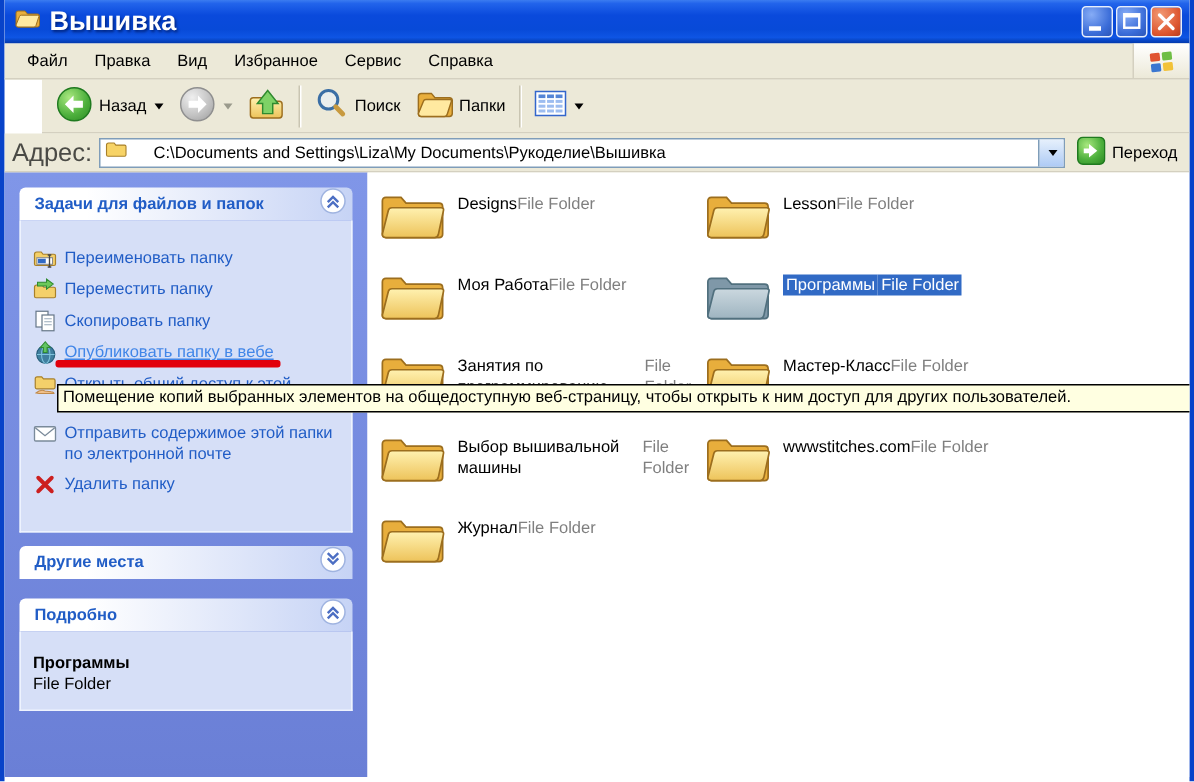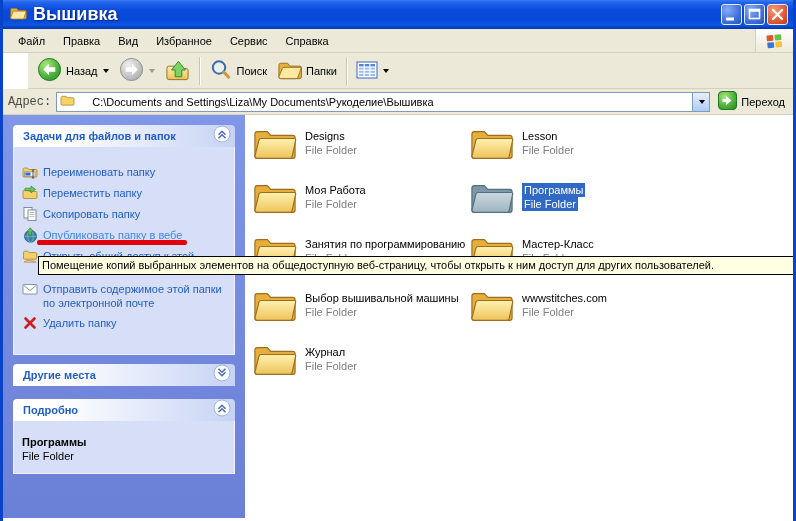--- a/index.html
+++ b/index.html
@@ -23,21 +23,21 @@
   .logo-box{position:absolute;right:0;top:0;bottom:0;width:38px;background:linear-gradient(180deg,#FFFFFF,#ECE9D8);
     border-left:1px solid #D4D0C0;display:flex;align-items:center;justify-content:center;}
   
   .toolbar{height:36px;background:#ECE9D8;display:flex;align-items:center;padding:0 4px;border-bottom:1px solid #D4D0C0;margin-left:25px;}
   .tb-btn{display:flex;align-items:center;gap:4px;padding:2px 5px;font-size:11px;color:#000;}
   .tb-sep{width:1px;height:28px;background:#C9C5B2;margin:0 4px;box-shadow:1px 0 0 #fff;}
   .caret{width:0;height:0;border-left:3px solid transparent;border-right:3px solid transparent;border-top:4px solid #000;margin-left:1px;}
   .caret.dis{border-top-color:#9a9a8c;}
   
   .addressbar{height:26px;background:#ECE9D8;display:flex;align-items:center;padding:0 5px;gap:5px;border-bottom:1px solid #D4D0C0;}
-  .addr-label{font-size:12px;color:#4a4a45;font-family:Liberation Mono, monospace;}
+  .addr-label{font-size:17px;color:#4a4a45;}
   .addr-combo{flex:1;height:20px;background:#fff;border:1px solid #7F9DB9;display:flex;align-items:center;padding-left:3px;gap:17px;justify-content:center;}
   .addr-path{font-size:11px;flex:1;white-space:nowrap;overflow:hidden;}
   .combo-btn{width:17px;height:18px;background:linear-gradient(180deg,#E6F0FC,#AECBF5);border-left:1px solid #7F9DB9;
     display:flex;align-items:center;justify-content:center;flex-shrink:0;}
   .go-area{display:flex;align-items:center;gap:4px;font-size:11px;color:#000;padding:0 3px;}
   
   .content{display:flex;height:403px;}
   .sidebar{width:242px;flex-shrink:0;background:linear-gradient(180deg,#8096E8 0%,#6A7FD6 100%);padding:10px 10px 0 10px;}
   .panel{margin-bottom:9px;}
   .panel-header{height:22px;background:linear-gradient(90deg,#FFFFFF 20%,#C6D3F5);border-radius:4px 4px 0 0;
@@ -54,21 +54,21 @@
   .details-body{padding:14px 8px 10px 8px;}
   .details-name{font-size:11px;font-weight:bold;color:#000;line-height:14px;}
   .details-type{font-size:11px;color:#000;line-height:14px;}
   .details-modified{font-size:11px;color:#000;margin-top:12px;line-height:14px;}
   .panel.details{margin-top:13px;}
   
   .main{flex:1;background:#fff;padding:12px 0 0 8px;position:relative;}
   .tiles{display:grid;grid-template-columns:217px 217px;grid-auto-rows:54px;}
   .tile{display:flex;gap:8px;align-items:flex-start;}
   .tile-icon svg{display:block;}
-  .tile-text{display:flex;flex-direction:column;align-items:flex-start;padding-top:2px;font-size:11px;line-height:14px;}
+  .tile-text{display:flex;flex-direction:row;align-items:flex-start;padding-top:2px;font-size:11px;line-height:14px;}
   .tile-name{color:#000;}
   .tile-sub{color:#7F7F7F;}
   .tile.selected .tile-name,.tile.selected .tile-sub{background:#316AC5;color:#fff;padding:0 2px;}
   
   .tooltip{position:absolute;left:35px;top:256px;width:764px;height:19px;background:#FFFFE1;border:1px solid #000;
     font-size:11px;line-height:16px;padding:0 3px;white-space:nowrap;overflow:hidden;z-index:50;color:#000;}
 </style>
 </head>
 <body>
 

